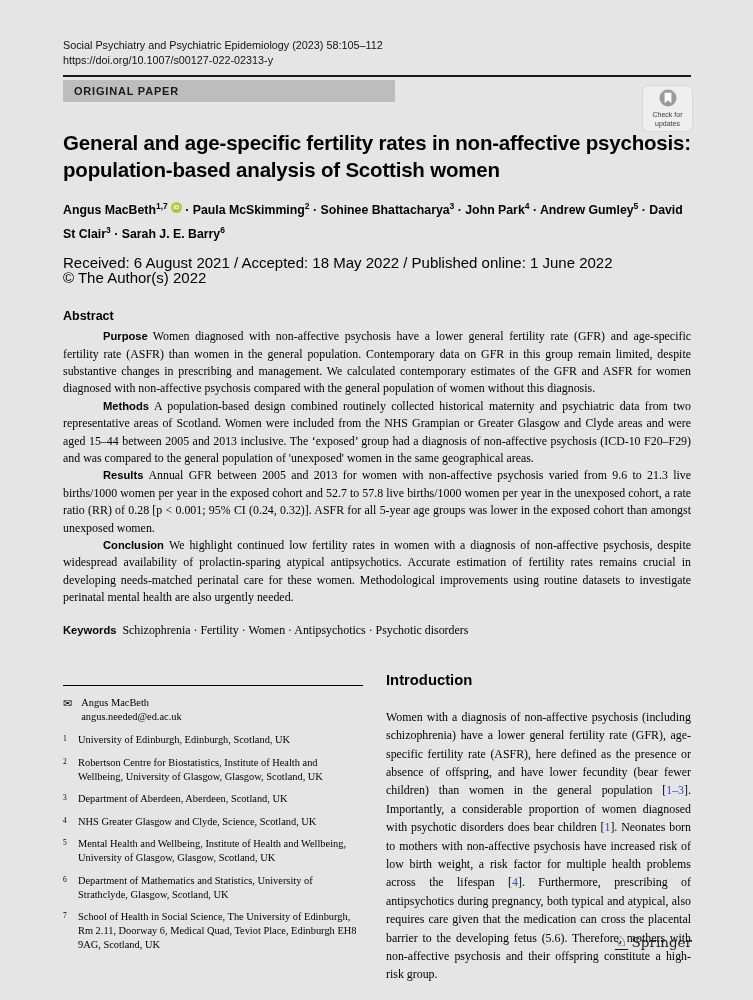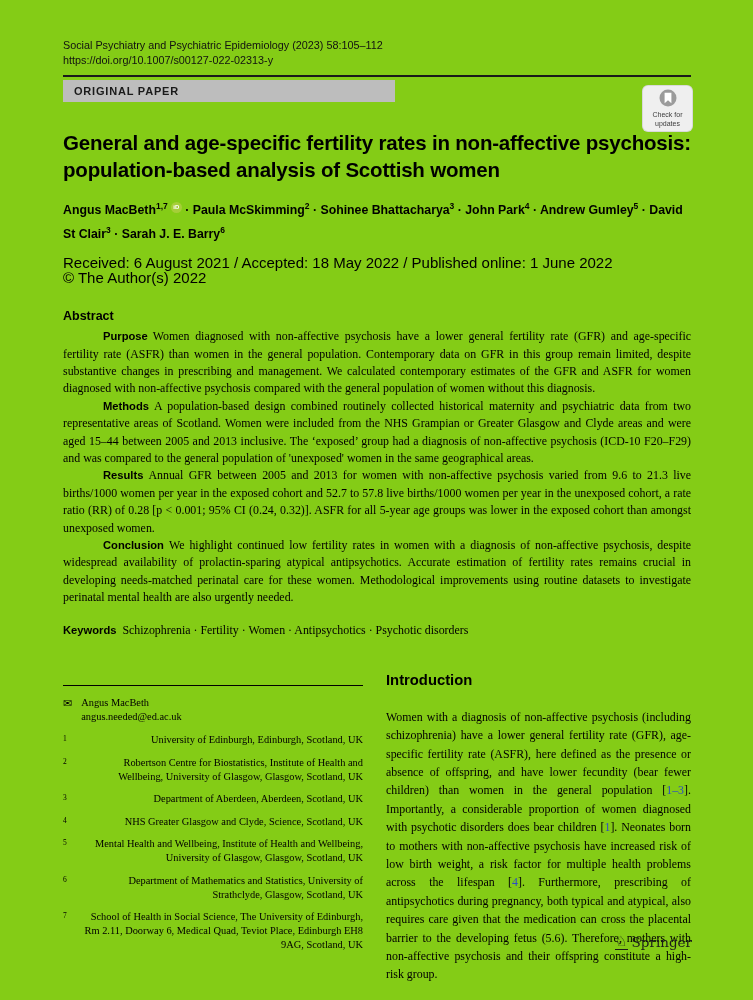--- a/index.html
+++ b/index.html
@@ -1,18 +1,18 @@
 <!DOCTYPE html>
 <html><head>
 <meta charset="utf-8">
 <style>
   html,body { margin:0; padding:0; background:#ffffff; }
   .page {
     position:relative; width:753px; height:1000px; box-sizing:border-box;
-    padding:38px 62px 0 63px; background:#84cc16; color:#000;
+    padding:38px 62px 0 63px; background:#e5e5e5; color:#000;
     font-family:"Liberation Serif", serif; overflow:hidden;
   }
   .hdr { font-family:"Liberation Sans", sans-serif; font-size:10.8px; line-height:15px; color:#111; }
   .hdr .doi { color:#111; }
   .rule-thick { border-top:2.5px solid #1a1a1a; margin-top:7px; }
   .banner {
     margin-top:3px; width:332px; box-sizing:border-box; background:#bdbdbd; color:#1a1a1a;
     font-family:"Liberation Sans", sans-serif; font-weight:bold; font-size:11px;
     letter-spacing:0.8px; padding:5px 11px 5px;
   }
@@ -40,21 +40,21 @@
   .abs-label { font-family:"Liberation Sans", sans-serif; font-weight:bold; font-size:11.2px; padding-right:5px;padding-left:40px; }
   .keywords { margin-top:16px; font-size:11.9px; }
   .kw-label { font-family:"Liberation Sans", sans-serif; font-weight:bold; font-size:11.2px; padding-right:6px; }
   .columns { display:flex; margin-top:34px; }
   .col-left { width:300px; flex:none; margin-right:23px; }
   .corr-rule { border-top:1.6px solid #000; margin-top:13px; }
   .corr { margin-top:10px; display:flex; font-size:10.4px; line-height:14.5px; }
   .env { font-size:11px; margin-right:9px; }
   .aff { display:flex; margin-top:8.5px; font-size:10.4px; line-height:14px; }
   .aff-num { font-size:7.5px; width:15px; flex:none; vertical-align:top; position:relative; top:-1px; }
-  .aff-text { flex:1;text-align:right; }
+  .aff-text { flex:1; }
   .col-right { flex:1; }
   .intro-h { font-family:"Liberation Sans", sans-serif; font-weight:bold; font-size:14.8px; margin:0 0 20px; }
   .intro-p { margin:0; font-size:11.9px; line-height:18.4px; text-align:justify; }
   .cite { color:#2d4bc8; cursor:pointer; }
   .springer {
     position:absolute; right:61px; bottom:50px; display:flex; align-items:center;
     font-family:"DejaVu Serif", serif; font-size:13.5px; color:#1a1a1a;
   }
   .knight { font-family:"DejaVu Sans", sans-serif; font-size:14px; line-height:14px; margin-right:4px; border-bottom:1.5px solid #1a1a1a; padding-bottom:1px; }
 </style>

